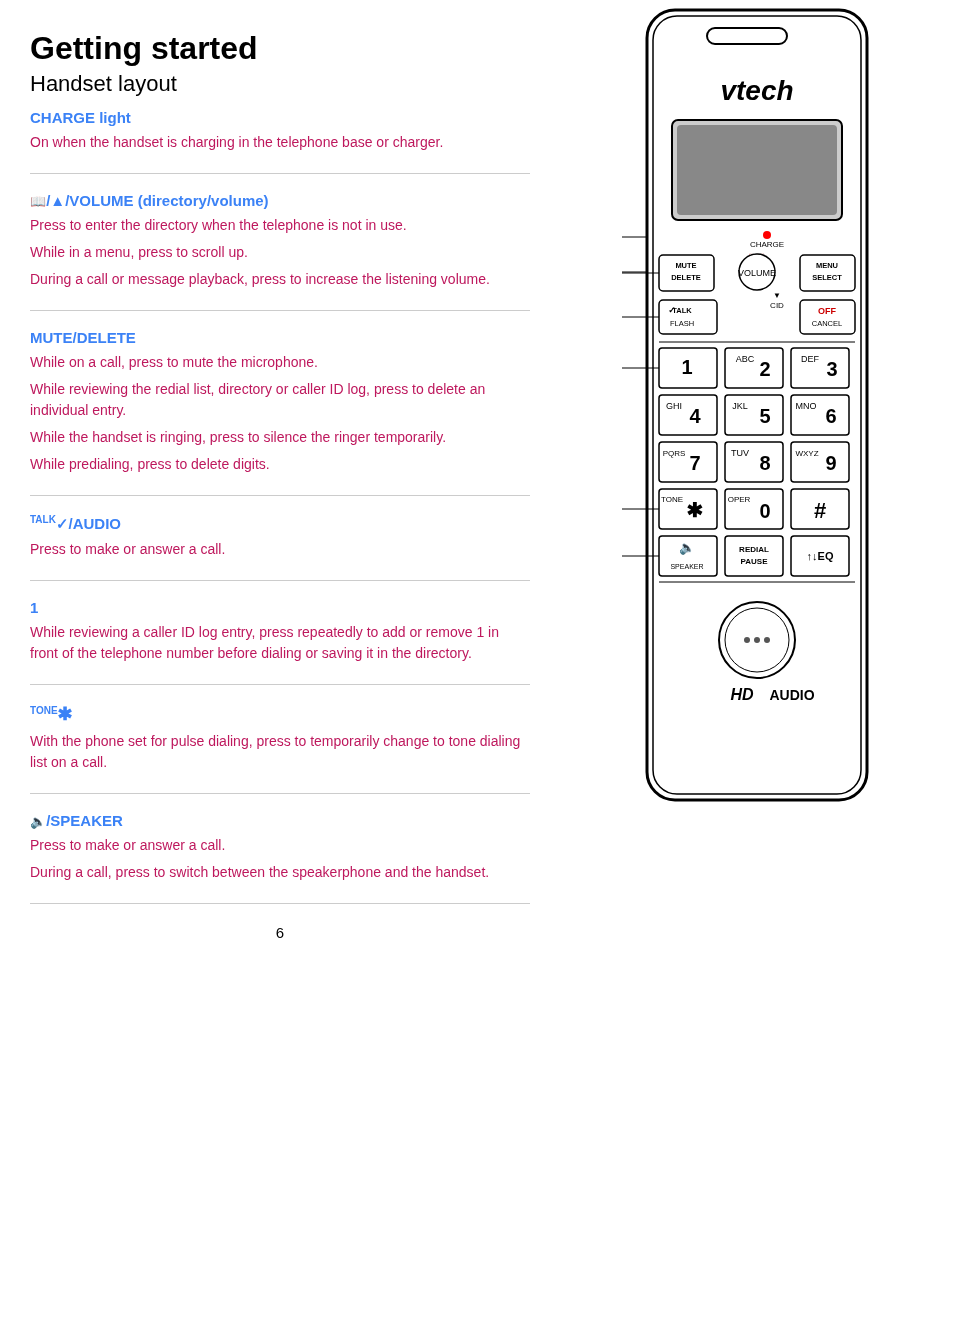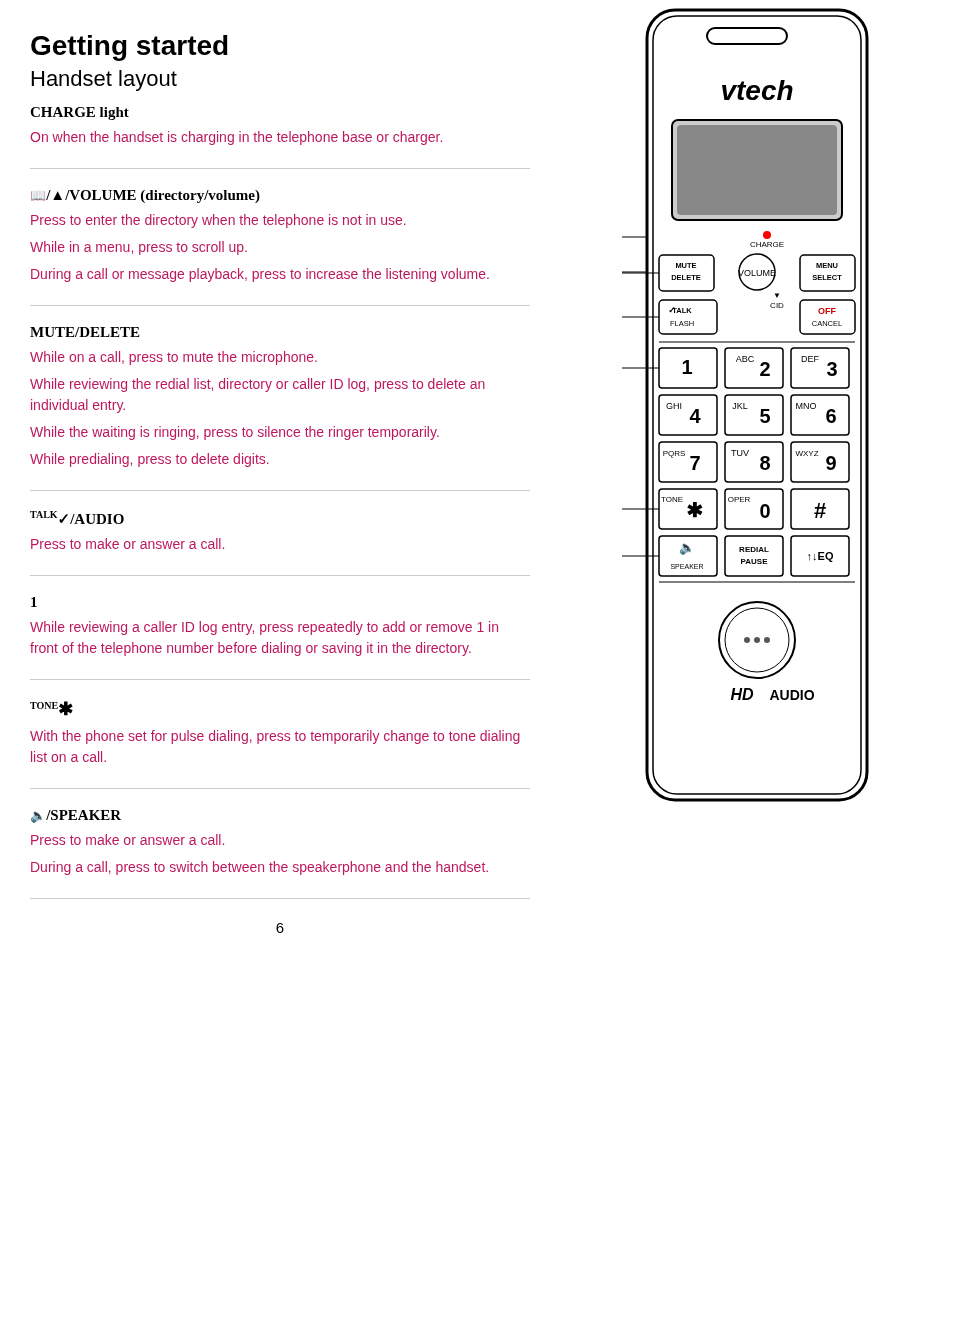--- a/index.html
+++ b/index.html
@@ -10,21 +10,21 @@
       min-height: 1338px;
       display: flex;
       position: relative;
     }
     .content-area {
       width: 560px;
       padding: 30px 30px 30px 30px;
       flex-shrink: 0;
     }
     .page-title {
-      font-size: 28px;
+      font-size: 32px;
       font-weight: bold;
       margin-bottom: 4px;
       color: #000;
     }
     .section-title {
       font-size: 22px;
       font-weight: normal;
       margin-bottom: 12px;
       color: #000;
     }
@@ -33,22 +33,21 @@
       border-bottom: 1px solid #ccc;
       padding-bottom: 14px;
     }
     .subsection:last-child {
       border-bottom: none;
     }
     .subsection-title {
       font-size: 15px;
       font-weight: bold;
       margin-bottom: 6px;
-      color: #000000;
-      font-family: Liberation Serif, serif;
+      color: #3b82f6;
     }
     p {
       font-size: 14px;
       line-height: 1.5;
       color: #be185d;
       margin-bottom: 6px;
     }
     .page-number {
       text-align: center;
       font-size: 15px;
@@ -95,21 +94,21 @@
     <p>While in a menu, press to scroll up.</p>
     <p>During a call or message playback, press to increase the listening volume.</p>
   </div>
 
   <div class="subsection">
     <div class="subsection-title">
       <span>MUTE/DELETE</span>
     </div>
     <p>While on a call, press to mute the microphone.</p>
     <p>While reviewing the redial list, directory or caller ID log, press to delete an individual entry.</p>
-    <p>While the waiting is ringing, press to silence the ringer temporarily.</p>
+    <p>While the handset is ringing, press to silence the ringer temporarily.</p>
     <p>While predialing, press to delete digits.</p>
   </div>
 
   <div class="subsection">
     <div class="subsection-title">
       <span style="font-size:10px;vertical-align:super;">TALK</span><span style="font-size:15px;">✓</span><span>/AUDIO</span>
     </div>
     <p>Press to make or answer a call.</p>
   </div>
 

